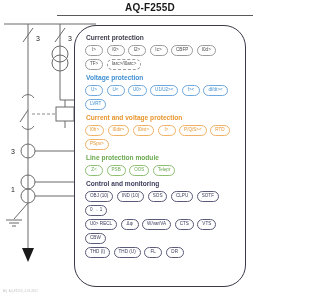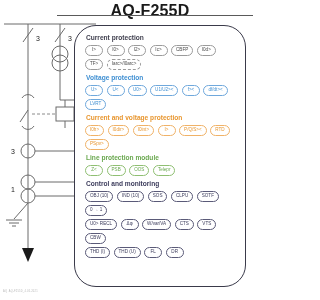--- a/index.html
+++ b/index.html
@@ -1,20 +1,20 @@
 <!DOCTYPE html>
 <html><head>
 <meta charset="utf-8">
 <style>
   html,body{margin:0;padding:0;background:#ffffff;}
   body{width:253px;height:300px;position:relative;overflow:hidden;
        font-family:"Liberation Sans",sans-serif;color:#231f20;}
 
   #title{position:absolute;left:90px;top:2px;width:120px;text-align:center;
-         font-size:16px;font-weight:bold;letter-spacing:.2px;color:#1a1a1a;}
+         font-size:10px;font-weight:bold;letter-spacing:.2px;color:#1a1a1a;}
   #title-rule{position:absolute;left:57px;top:15px;width:196px;height:1px;background:#5a5a5a;}
 
   
   #schematic{position:absolute;left:0;top:14px;width:100px;height:286px;}
   #schematic svg{display:block;}
 
   
   #panel{position:absolute;left:74px;top:25px;width:172px;height:262px;
          border:1.4px solid #3a3a4a;border-radius:22px;background:#fff;
          box-sizing:border-box;padding:7px 8px 0 10px;}

